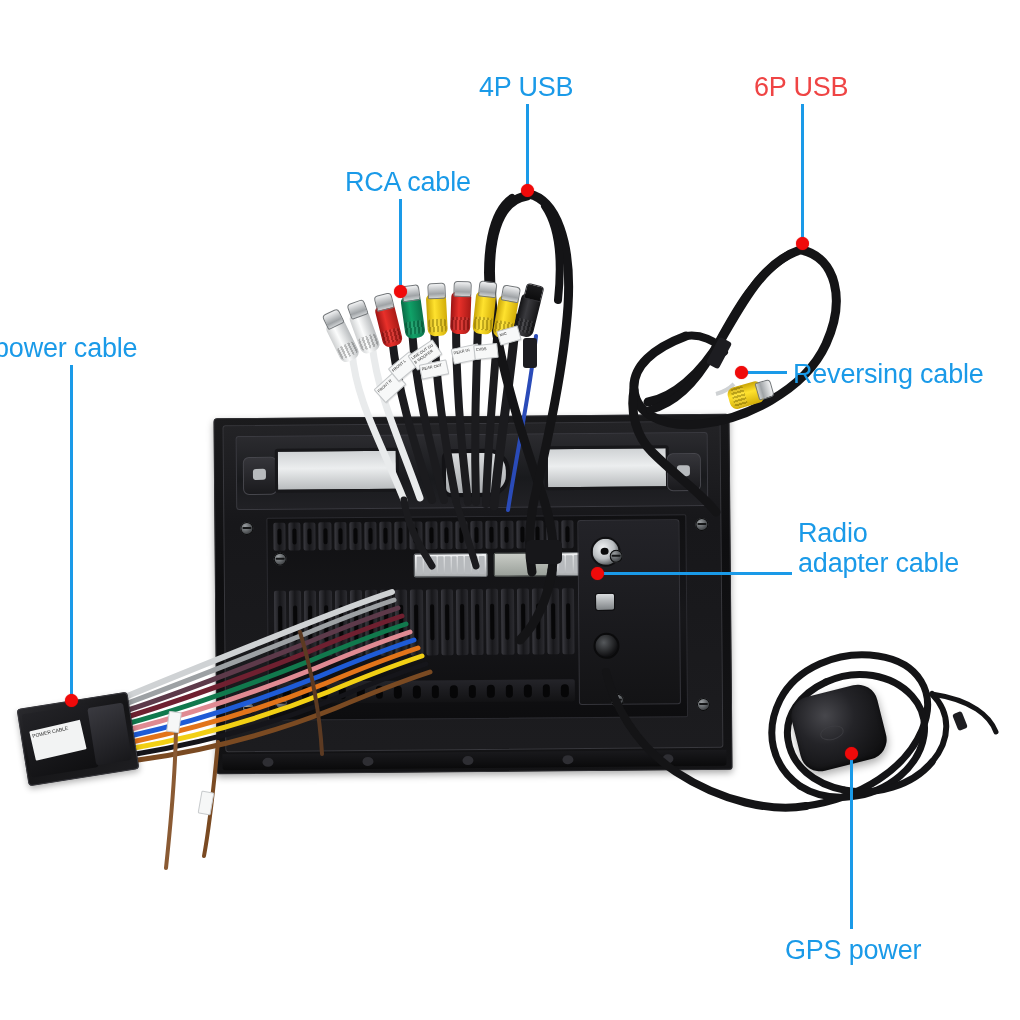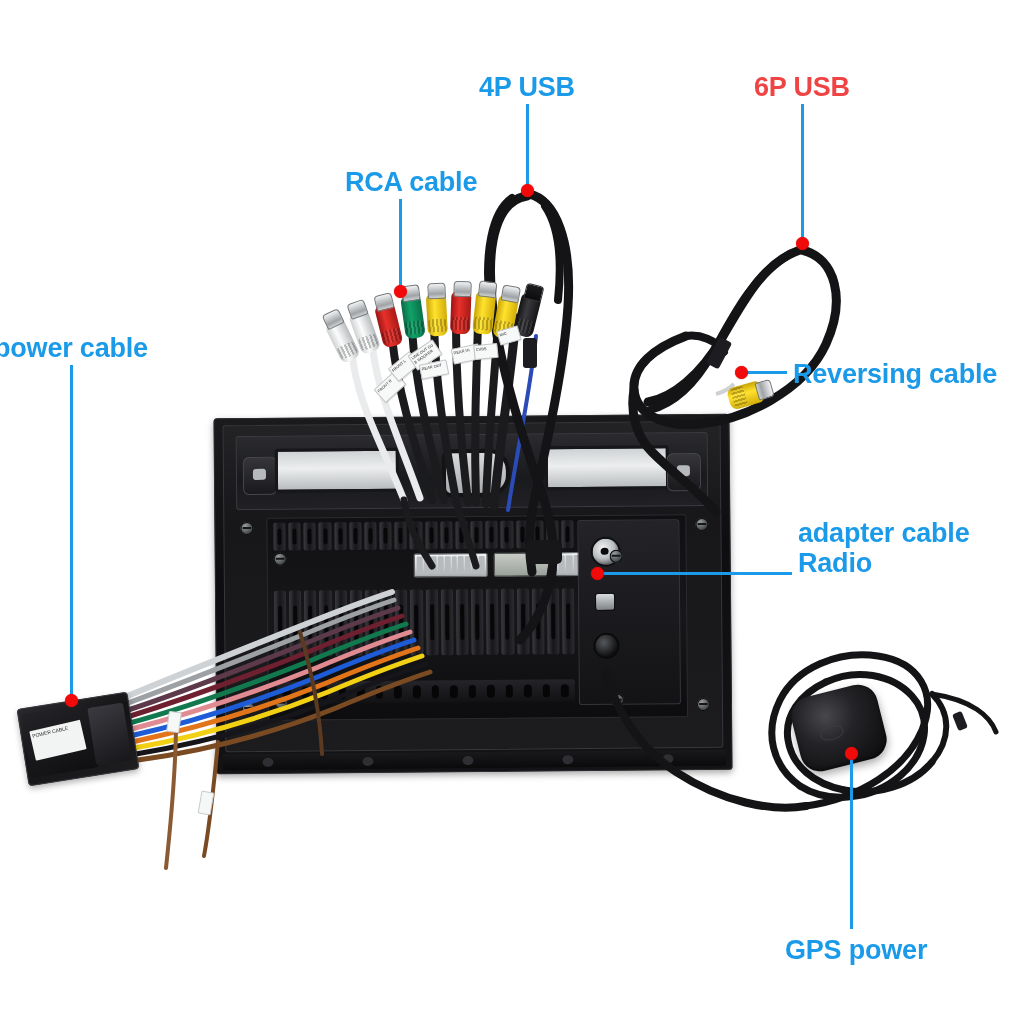--- a/index.html
+++ b/index.html
@@ -12,21 +12,21 @@
     position:relative;
     width:1020px;
     height:1020px;
     background:#ffffff;
     overflow:hidden;
   }
   
   .callout-label{
     position:absolute;
     color:#1a9ae8;
-    font-weight:bold;
+    font-weight:normal;
     font-size:27px;
     line-height:1.12;
     letter-spacing:-0.2px;
     white-space:nowrap;
     user-select:none;
   }
   .callout-label.center{text-align:center;}
   .lead-line{
     position:absolute;
     background:#1a9ae8;
@@ -614,22 +614,22 @@
         <div>6P USB</div>
       </div>
       <div class="lead-line" style="background: rgb(26, 154, 232); left: 800.5px; top: 104px; width: 3px; height: 139px;"></div>
       <div class="lead-dot" style="left: 795.5px; top: 236.5px; background: rgb(240, 10, 10);"></div>
       <div class="callout-label" style="left: 793px; top: 359px; color: rgb(26, 154, 232);">
         <div>Reversing cable</div>
       </div>
       <div class="lead-line" style="background: rgb(26, 154, 232); left: 741px; top: 370.5px; width: 46px; height: 3px;"></div>
       <div class="lead-dot" style="left: 734.5px; top: 365.5px; background: rgb(240, 10, 10);"></div>
       <div class="callout-label" style="left: 798px; top: 518px; color: rgb(26, 154, 232);">
+        <div>Radio</div>
         <div>adapter cable</div>
-        <div>Radio</div>
       </div>
       <div class="lead-line" style="background: rgb(26, 154, 232); left: 597px; top: 571.5px; width: 195px; height: 3px;"></div>
       <div class="lead-dot" style="left: 590.5px; top: 566.5px; background: rgb(240, 10, 10);"></div>
       <div class="callout-label center" style="left: 785px; top: 935px; color: rgb(26, 154, 232);">
         <div>GPS power</div>
       </div>
       <div class="lead-line" style="background: rgb(26, 154, 232); left: 849.5px; top: 753px; width: 3px; height: 176px;"></div>
       <div class="lead-dot" style="left: 844.5px; top: 746.5px; background: rgb(240, 10, 10);"></div>
     </div>
 

